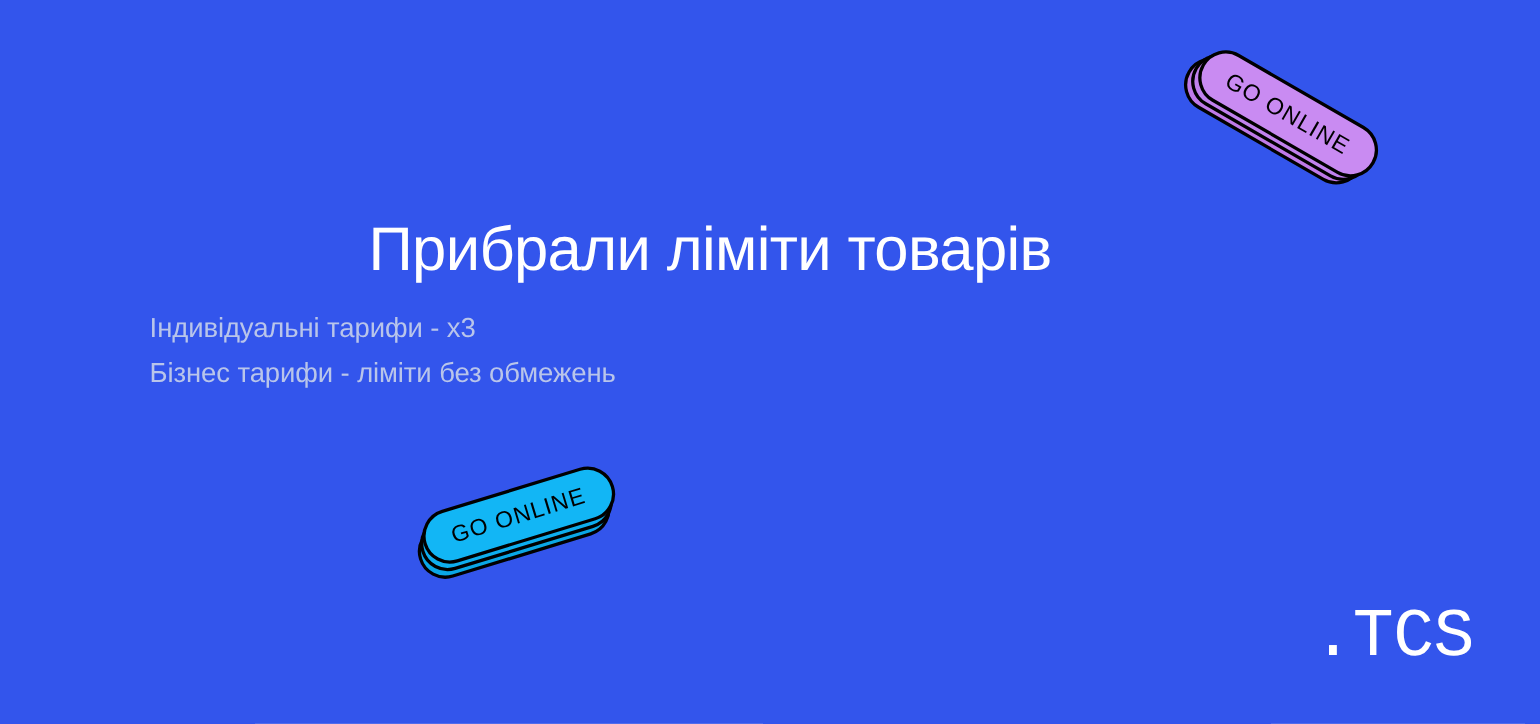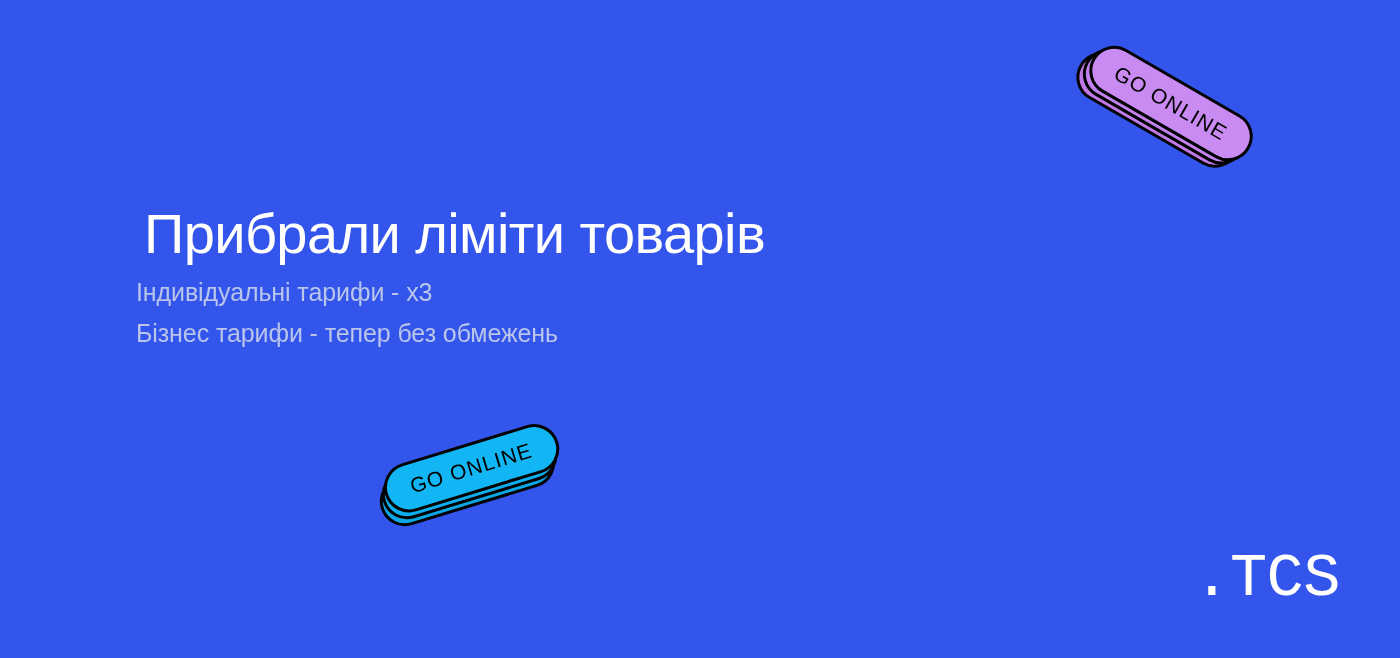--- a/index.html
+++ b/index.html
@@ -25,31 +25,33 @@
 
   
   .copy {
     position: absolute;
     left: 136px;
     top: 196px;
     width: 820px;
   }
 
   .headline {
-    margin: 8px;
+    margin: 0;
     font-family: "Liberation Sans", sans-serif;
     font-size: 56px;
     font-weight: 400;
     line-height: 1.08;
     letter-spacing: -0.6px;
     color: #ffffff;
     white-space: nowrap;
+    text-align: right;
   }
 
   .sublines {
+    margin-top: 22px;
   }
 
   .subline {
     font-family: "Liberation Sans", sans-serif;
     font-size: 25px;
     font-weight: 400;
     line-height: 41px;
     letter-spacing: -0.1px;
     color: #b9c5ea;
     white-space: nowrap;
@@ -104,21 +106,21 @@
 </head>
 <body>
 
 <div id="banner">
 
   <div class="copy">
     <h1 class="headline">Прибрали ліміти товарів</h1>
 
     <div class="sublines">
       <div class="subline">Індивідуальні тарифи - х3</div>
-      <div class="subline">Бізнес тарифи - тепер без обмежень</div>
+      <div class="subline">Бізнес тарифи - ліміти без обмежень</div>
     </div>
   </div>
 
   <div class="brand">.TCS</div>
 
   <div class="badge" id="badge-pink">
     <svg viewBox="0 0 190 70" width="190" height="70" xmlns="http://www.w3.org/2000/svg">
 
       <rect x="1.5" y="17.5" width="178" height="47" rx="23.5" fill="#bf7ae8" stroke="#000000" stroke-width="3"></rect>
 

